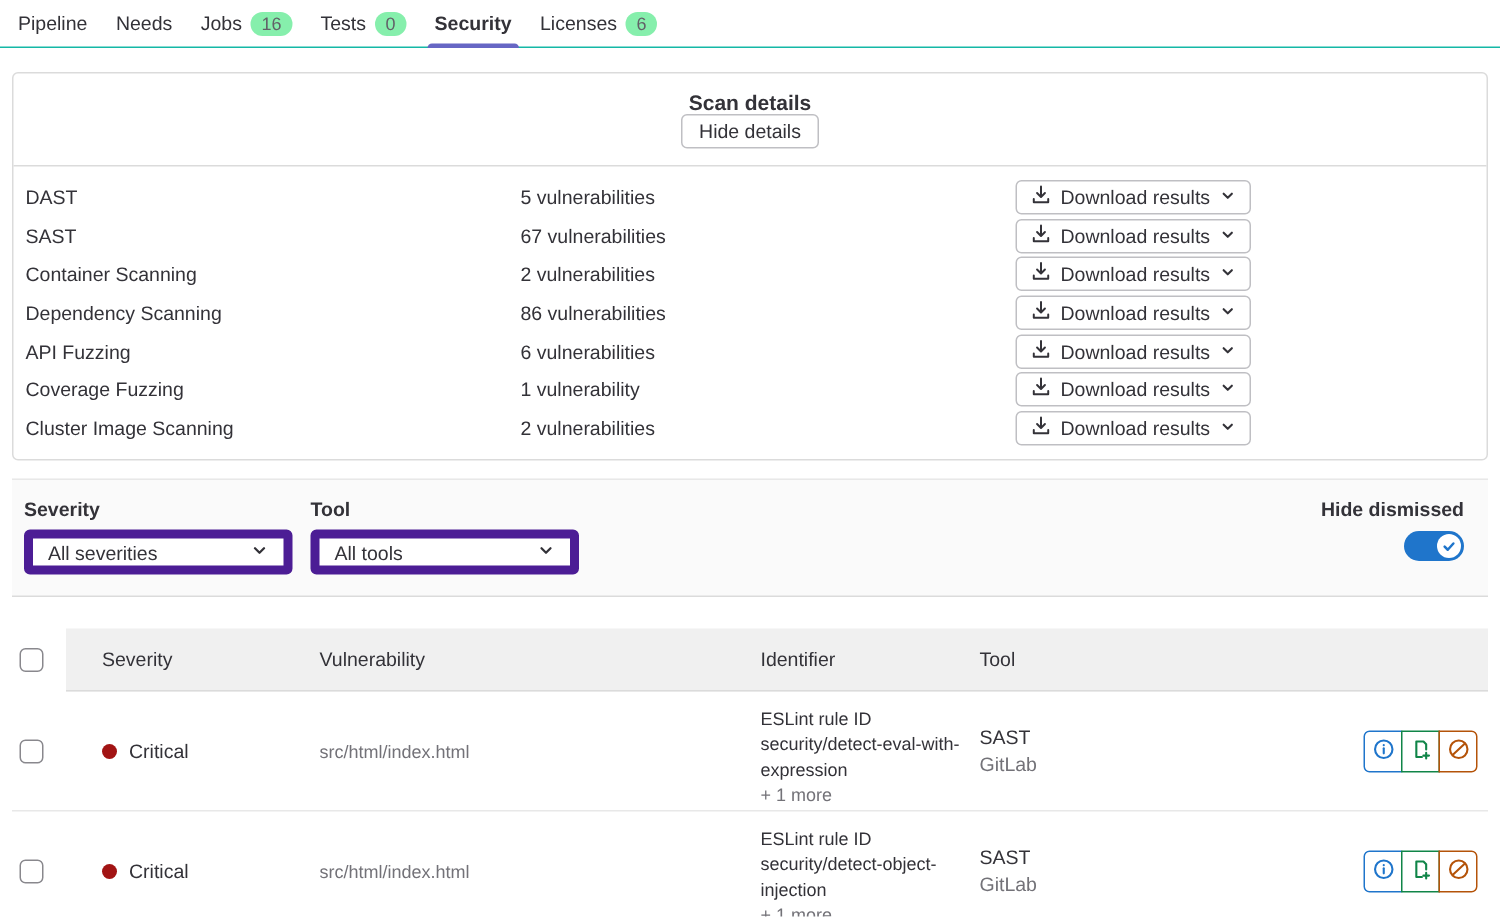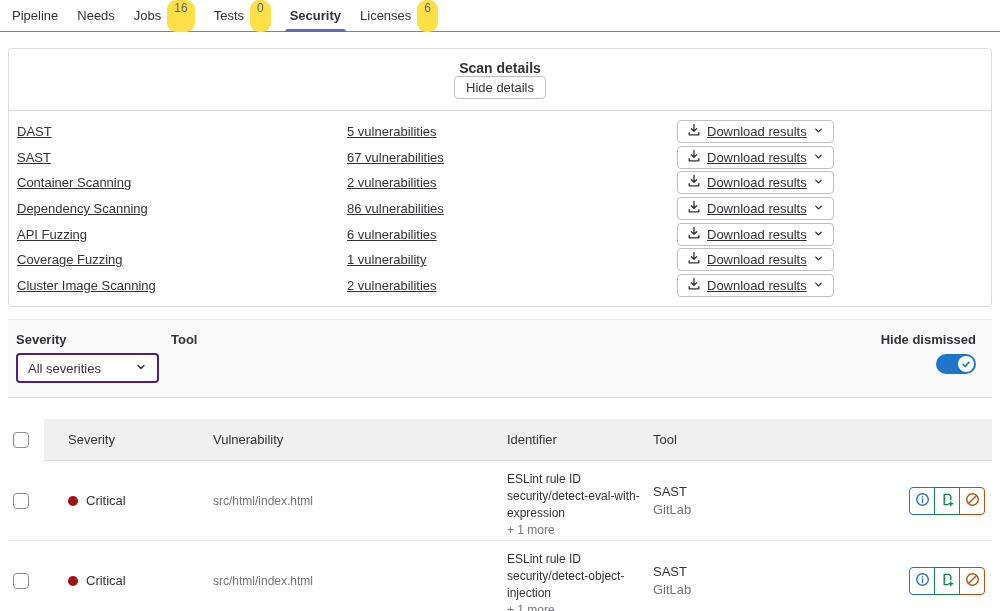--- a/index.html
+++ b/index.html
@@ -11,48 +11,48 @@
   }
 
   
   .tabs { display:flex; align-items:stretch; gap:19px; padding:0 12px; height:32px;
           border-bottom:1px solid #14b8a6; }
   .tab { display:flex; align-items:center; gap:6px; position:relative; cursor:pointer;
          color:#333238; }
   .tab.active .tab-label { font-weight:700; }
   .tab.active::after { content:""; position:absolute; left:-5px; right:-5px; bottom:-1px;
          height:3px; background:#6666c4; border-radius:3px 3px 0 0; }
-  .badge { background:#fde047; color:#626168; border-radius:9px; padding:0 7px;
-           font-size:12px; line-height:16px; height:32px;text-align:center; }
+  .badge { background:#86efac; color:#626168; border-radius:9px; padding:0 7px;
+           font-size:12px; line-height:16px; height:16px;text-align:center; }
 
   .content { padding:16px 8px 0 8px; }
 
   
   .card { border:1px solid #dbdbdb; border-radius:4px; background:#fff; }
   .card-header { display:flex; align-items:center; justify-content:space-between;
                  padding:11px 12px; border-bottom:1px solid #dbdbdb;flex-direction:column; }
   .card-title { font-weight:700; font-size:14px; }
   .btn { display:inline-flex; align-items:center; gap:6px; background:#fff;
          border:1px solid #bfbfc3; border-radius:4px; padding:3px 11px;
          font-size:13px; color:#333238; cursor:pointer; font-family:inherit; }
   .btn svg { flex:0 0 auto; }
-  .scan-rows { padding:8px 0;text-decoration:underline; }
+  .scan-rows { padding:8px 0; }
   .scan-row { display:flex; align-items:center; height:25.6px; padding:0 8px; }
   .scan-name { width:330px; }
   .scan-result { width:330px; }
   .btn-download { padding:2px 9px; }
 
   
   .filters { margin-top:12px; background:#fafafa; border-top:1px solid #e8e8e8;
              border-bottom:1px solid #dbdbdb; padding:12px 12px 14px 8px;
              display:flex; align-items:flex-start; }
   .filter-group { display:flex; flex-direction:column; }
   .filter-group + .filter-group { margin-left:12px; }
   .filter-label { font-weight:700; margin-bottom:6px; }
-  .select { width:143px; height:30px; background:#fff; border:2px solid #4c1d95;
+  .select { width:179px; height:30px; background:#fff; border:6px solid #4c1d95;
             border-radius:4px; display:flex; align-items:center;
             justify-content:space-between; padding:0 10px; cursor:pointer; }
   .toggle-group { margin-left:auto; display:flex; flex-direction:column;
                   align-items:flex-end; padding-right:4px; }
   .toggle { width:40px; height:20px; background:#1f75cb; border-radius:10px;
             position:relative; margin-top:7px; cursor:pointer; border:none; }
   .toggle-knob { position:absolute; top:2px; right:2px; width:16px; height:16px;
                  background:#fff; border-radius:50%; display:flex; align-items:center;
                  justify-content:center; }
 
@@ -243,20 +243,26 @@
       <span class="filter-label">Severity</span>
       <div class="select">
         <span>All severities</span>
         <span class="icon"><svg width="12" height="12" viewBox="0 0 12 12" fill="none" stroke="#333238" stroke-width="1.5" stroke-linecap="round" stroke-linejoin="round">
               <path d="M3 4.5l3 3 3-3"></path>
             </svg></span>
       </div>
     </div>
     <div class="filter-group">
       <span class="filter-label">Tool</span>
+      <div class="select">
+        <span>All tools</span>
+        <span class="icon"><svg width="12" height="12" viewBox="0 0 12 12" fill="none" stroke="#333238" stroke-width="1.5" stroke-linecap="round" stroke-linejoin="round">
+              <path d="M3 4.5l3 3 3-3"></path>
+            </svg></span>
+      </div>
     </div>
     <div class="toggle-group">
       <span class="filter-label" style="margin-bottom:0">Hide dismissed</span>
       <button class="toggle">
         <span class="toggle-knob">
           <span class="icon"><svg width="10" height="10" viewBox="0 0 12 12" fill="none" stroke="#1f75cb" stroke-width="2" stroke-linecap="round" stroke-linejoin="round">
                 <path d="M2.5 6.5l2.5 2.5 4.5-5"></path>
               </svg></span>
         </span>
       </button>

